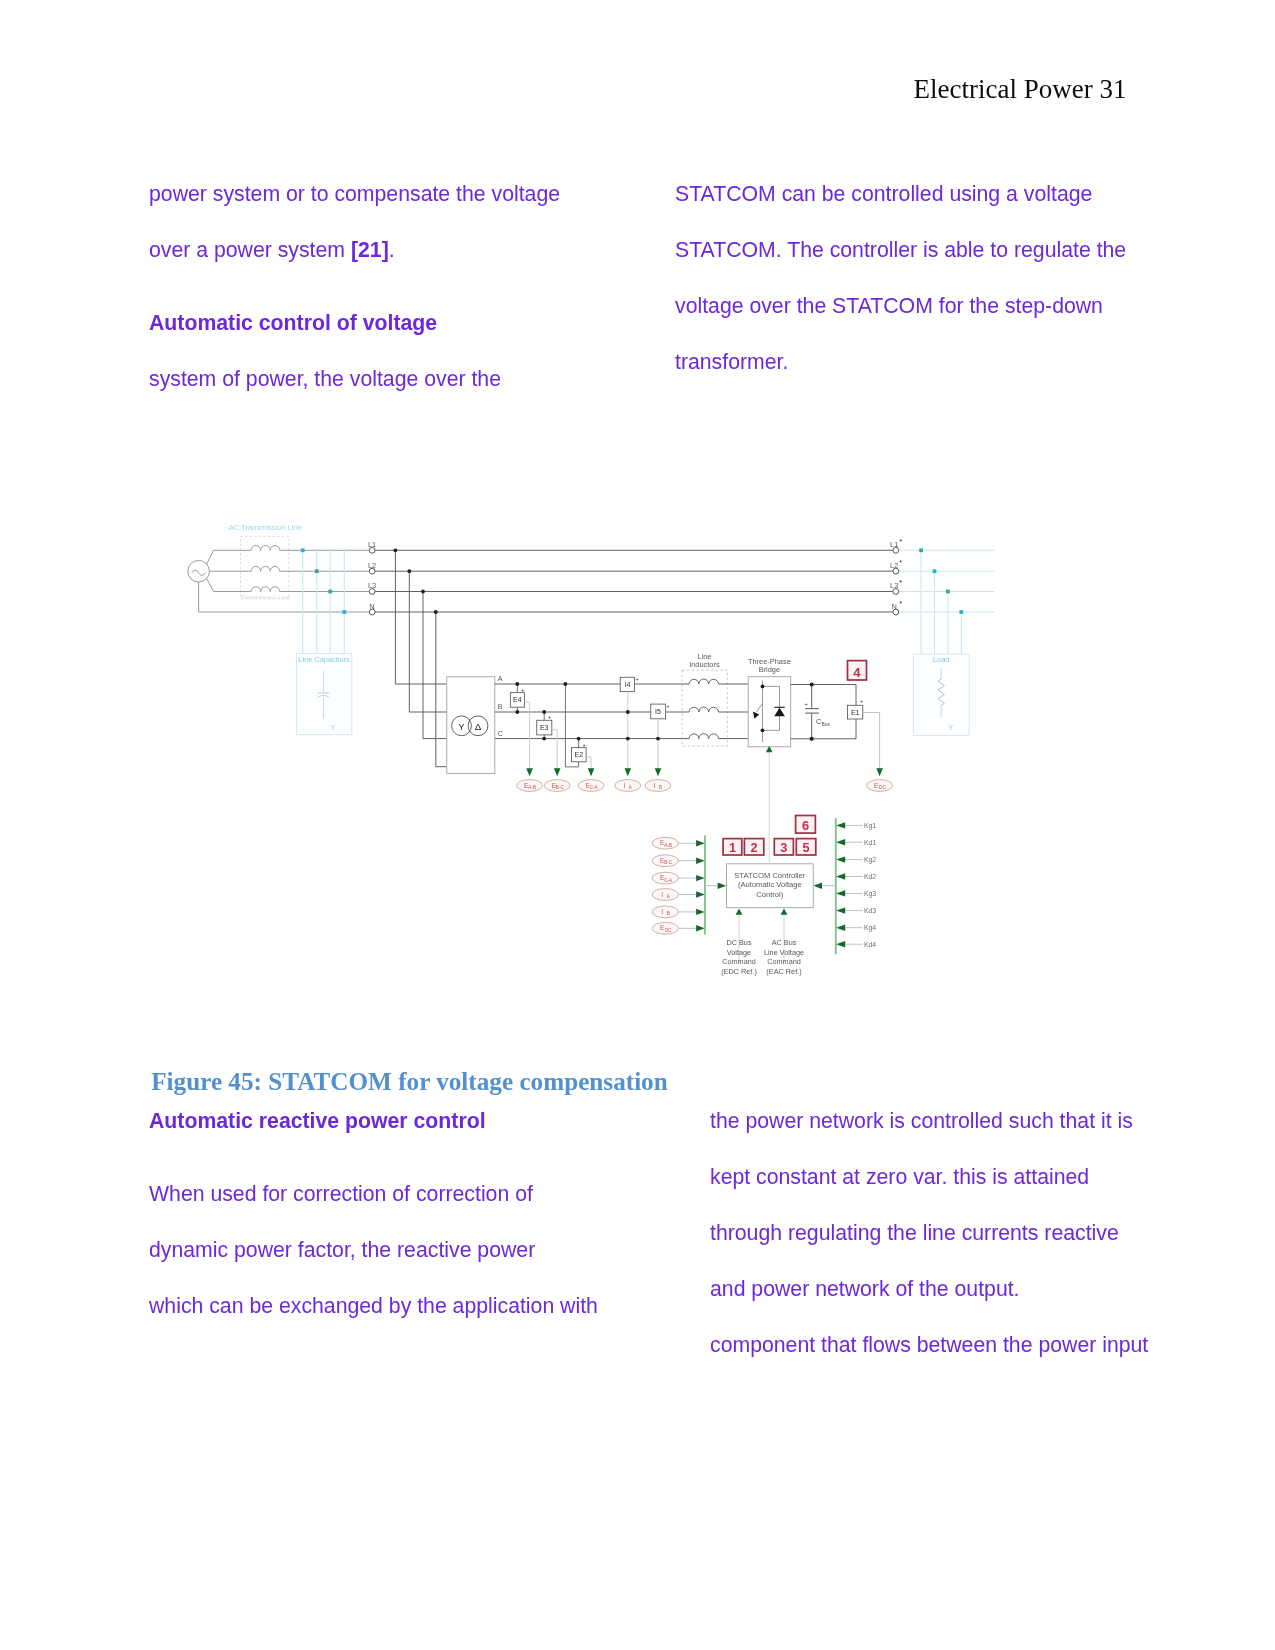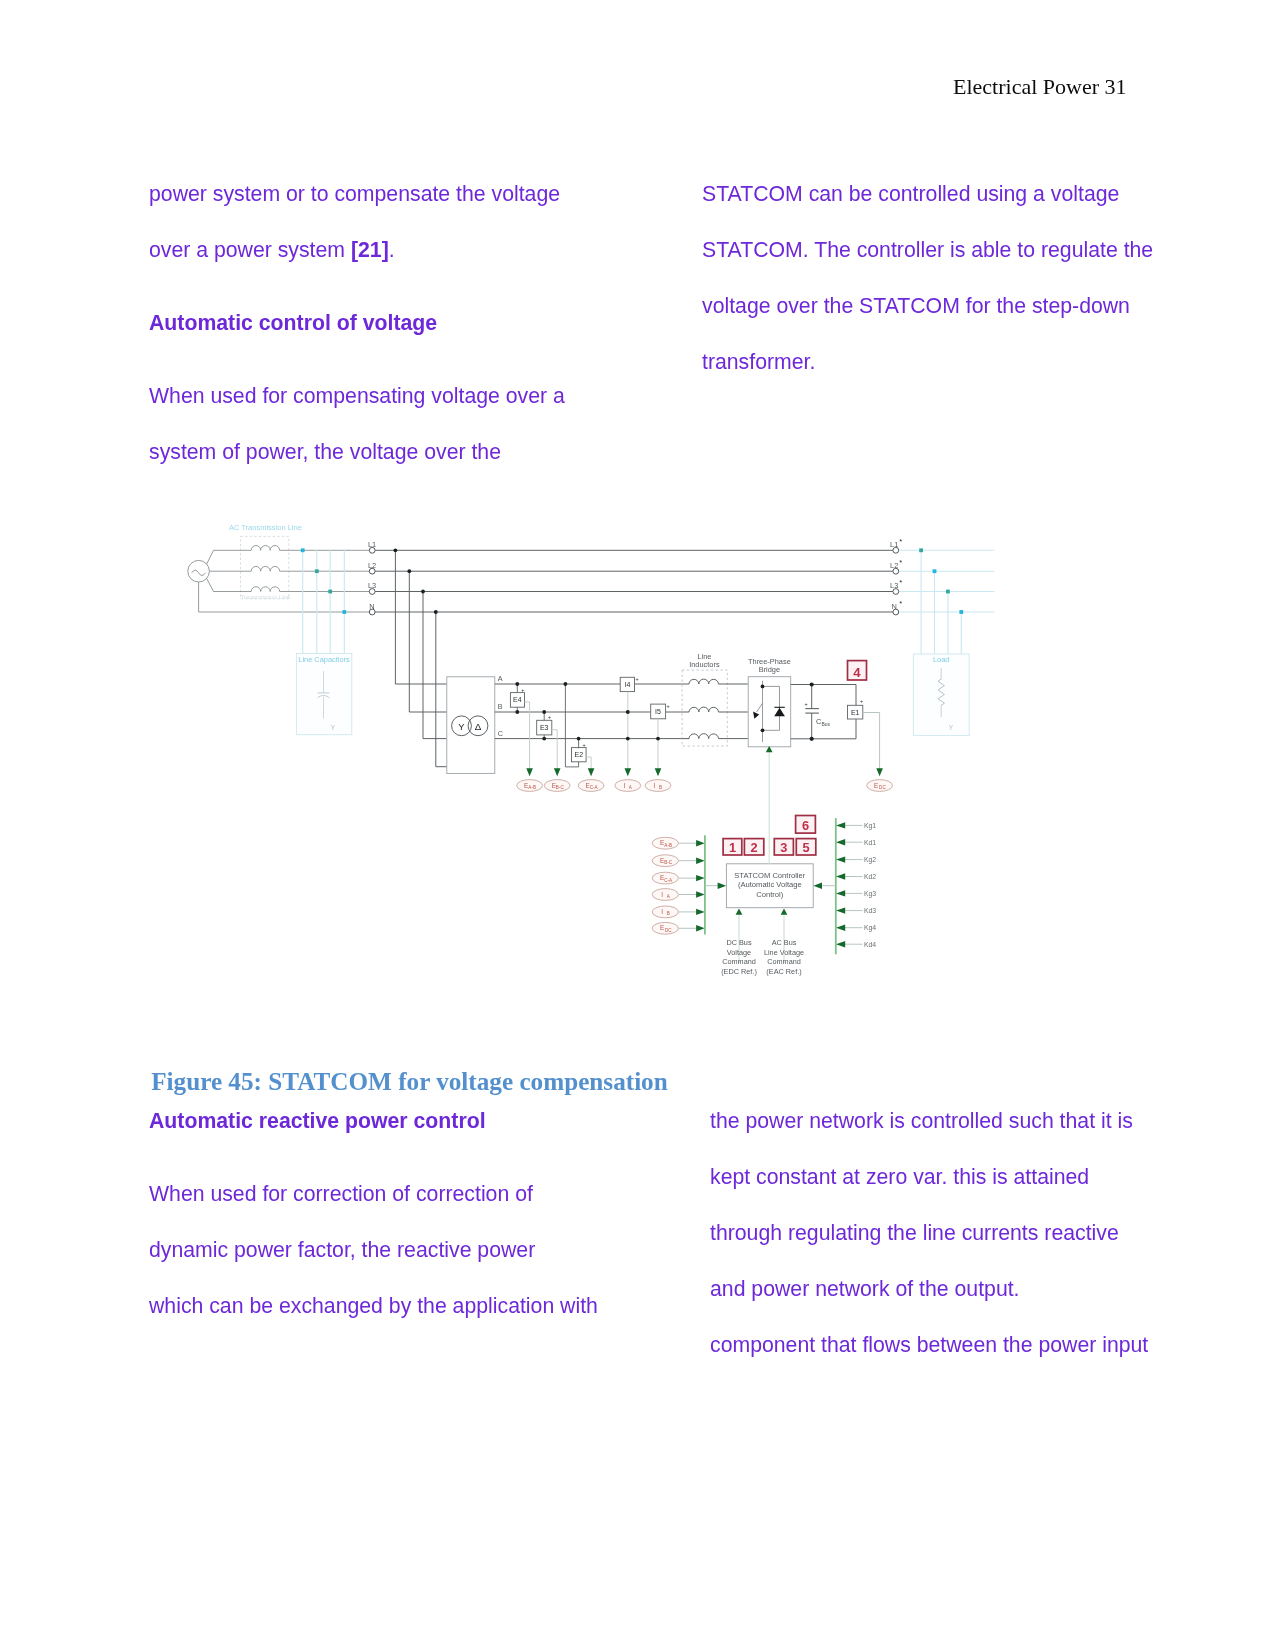--- a/index.html
+++ b/index.html
@@ -1,41 +1,40 @@
 <!DOCTYPE html>
 <html><head>
 <meta charset="utf-8">
 <style>
   html,body{margin:0;padding:0;}
   body{width:1275px;height:1650px;background:#fff;font-family:"Liberation Sans",sans-serif;
        -webkit-font-smoothing:antialiased;position:relative;overflow:hidden;}
   .page{position:relative;width:1275px;height:1650px;transform:translateZ(0);}
-  .hdr{position:absolute;right:148.5px;top:73.6px;font-family:"Liberation Serif",serif;font-size:22px;color:#0d0d0d;}
+  .hdr{position:absolute;right:148.5px;top:73.6px;font-family:"Liberation Serif",serif;font-size:27px;color:#0d0d0d;}
   .col{position:absolute;font-size:21.25px;color:#6d28d9;}
   .tl{height:56px;line-height:56px;white-space:nowrap;}
   .colL{left:149px;width:480px;top:165.6px;}
-  .colR{left:702px;width:480px;top:165.6px;}
+  .colR{left:675px;width:480px;top:165.6px;}
   .b{font-weight:bold;}
   .fig{position:absolute;left:151.2px;top:1068px;font-family:"Liberation Serif",serif;font-weight:bold;
        font-size:25.2px;color:#5390cd;}
   .colL2{left:149px;width:480px;top:1092.9px;}
   .colR2{left:710px;width:480px;top:1092.9px;}
   #diagram{position:absolute;left:0;top:0;width:1275px;height:1609px;padding-left:32px;}
   #dsvg{display:block;}
 </style>
 </head>
 <body>
 
 <div class="page">
   <div class="hdr">Electrical Power 31</div>
   <div class="col colL">
       <div class="tl">power system or to compensate the voltage</div>
       <div class="tl">over a power system <span class="b">[21]</span>.</div>
       <div class="tl b" style="margin-top: 17px;">Automatic control of voltage</div>
-      <div class="tl" style="margin-top: 17px;">When used for compensating voltage over a</div>
       <div class="tl">system of power, the voltage over the</div>
     </div>
   <div class="col colR">
       <div class="tl">STATCOM can be controlled using a voltage</div>
       <div class="tl">STATCOM. The controller is able to regulate the</div>
       <div class="tl">voltage over the STATCOM for the step-down</div>
       <div class="tl">transformer.</div>
     </div>
   <div class="fig">Figure 45: STATCOM for voltage compensation</div>
   <div class="col colL2">

